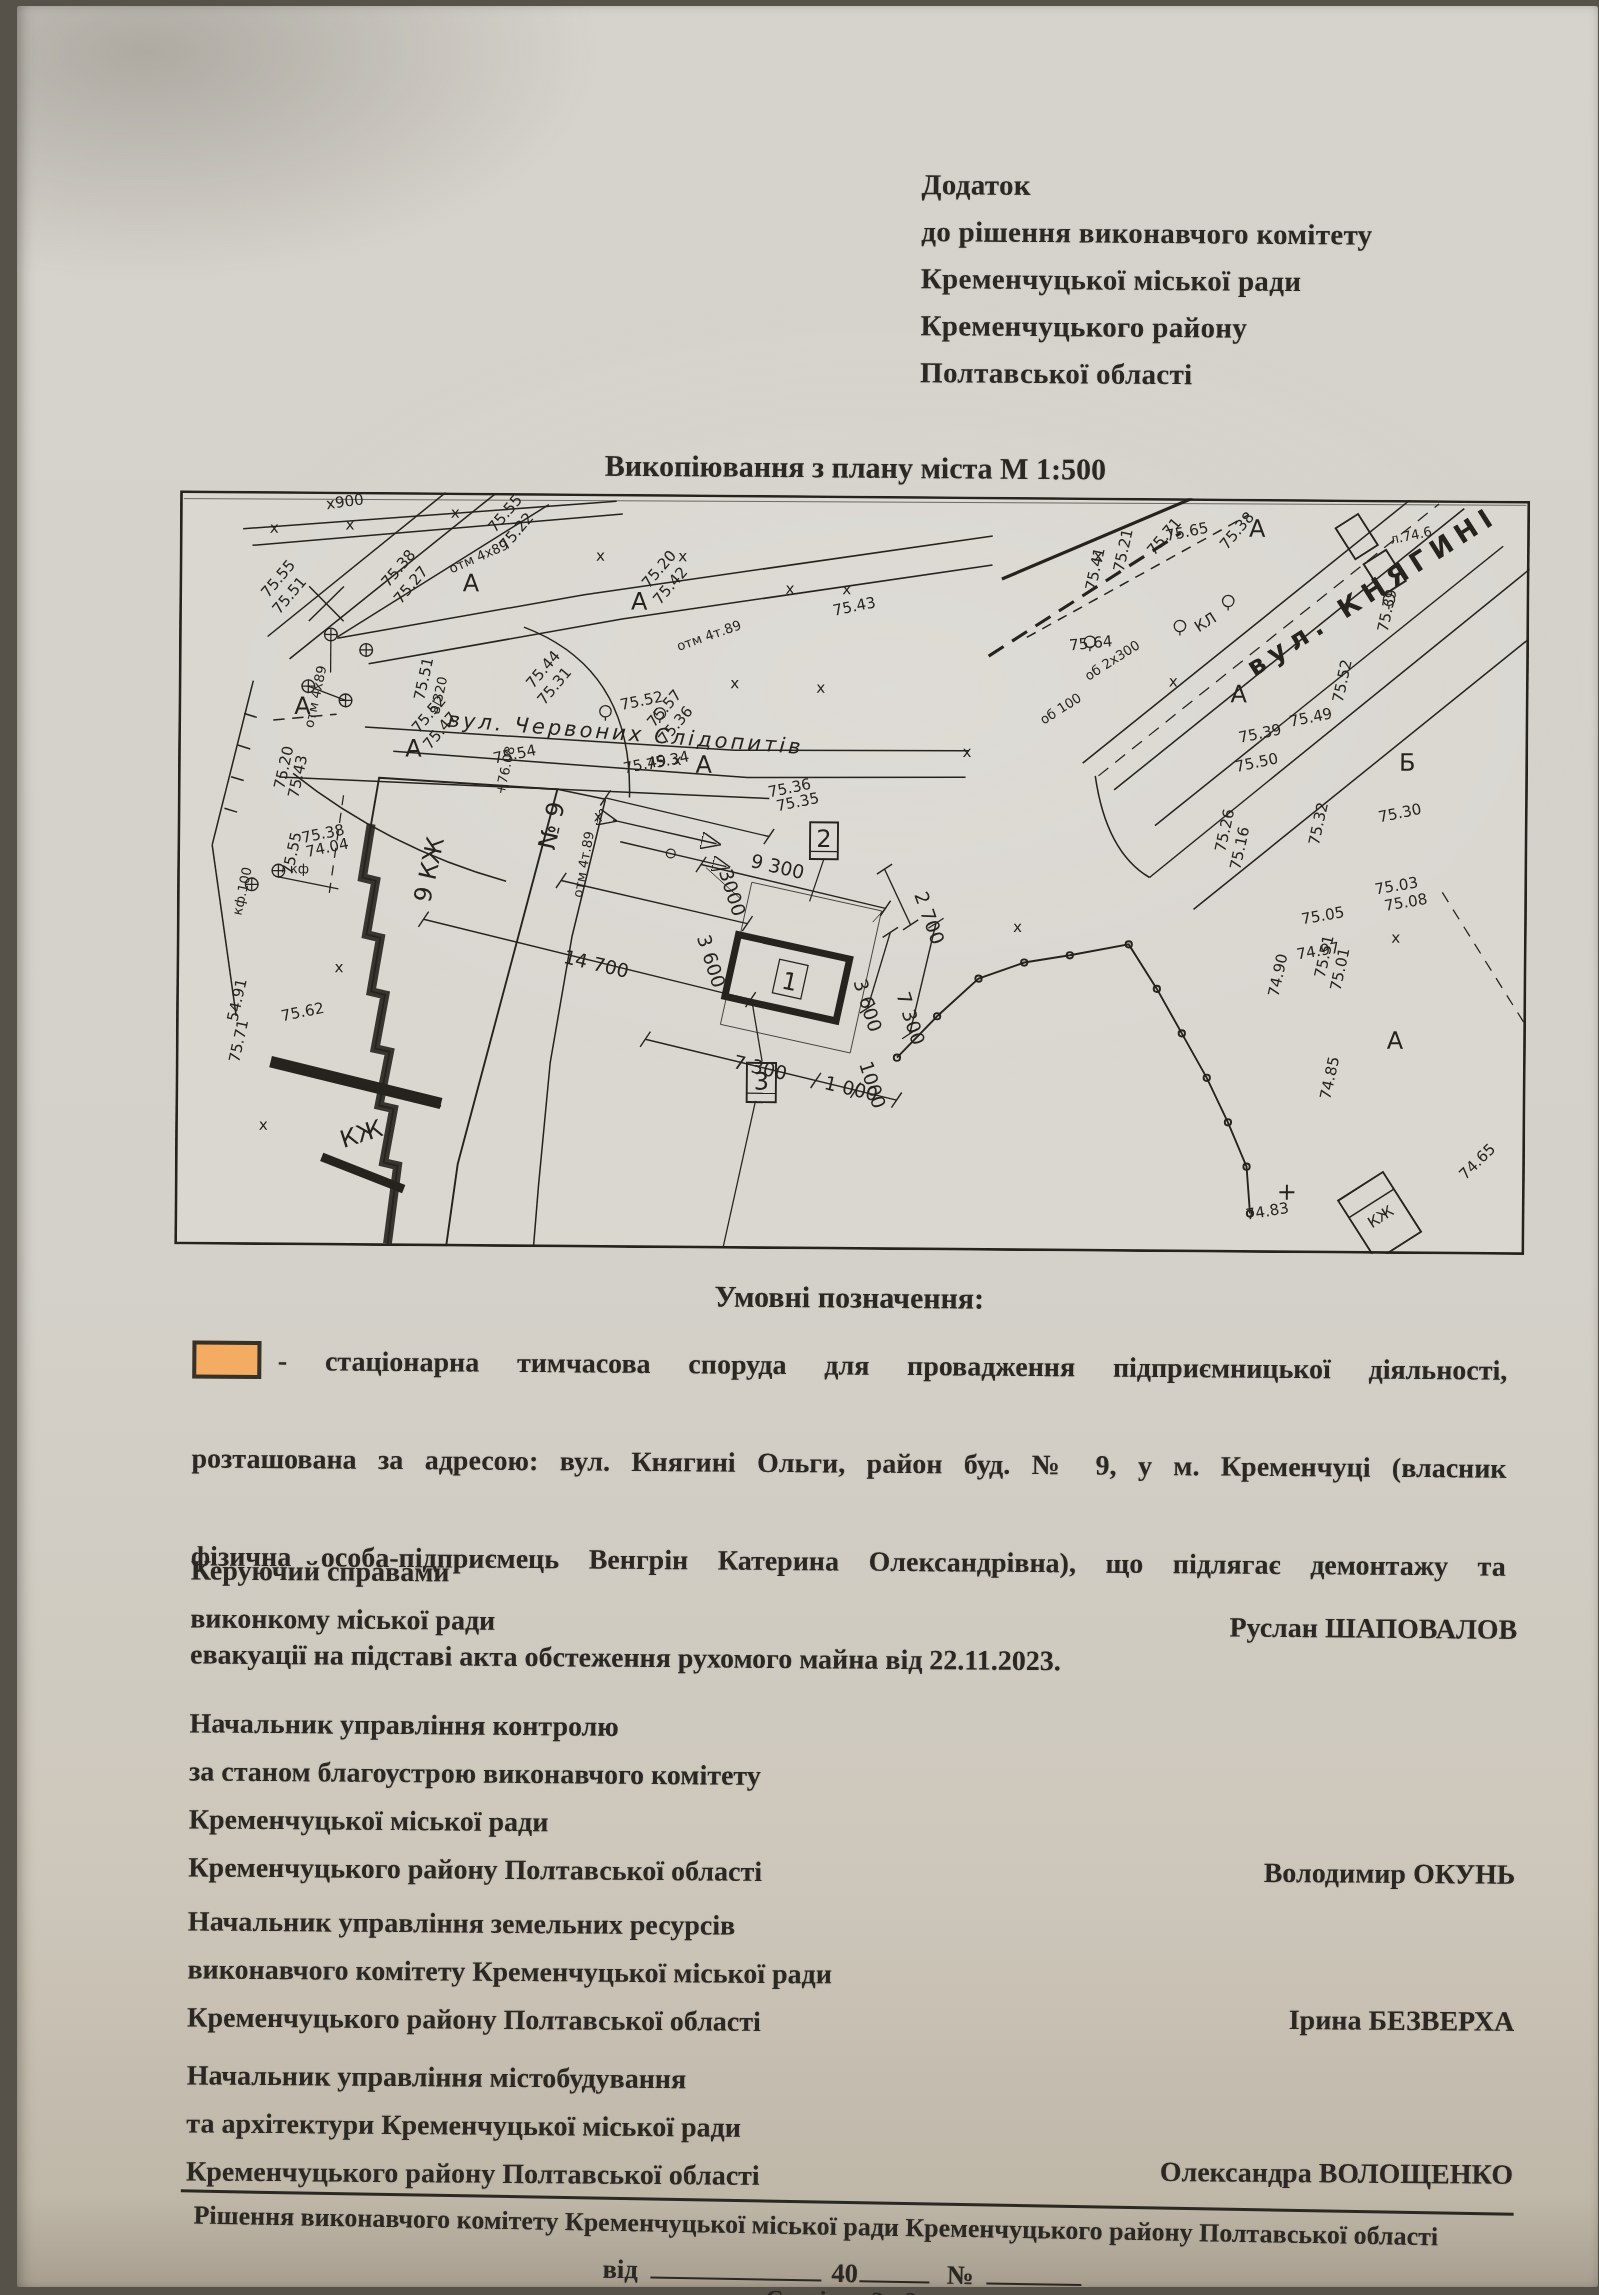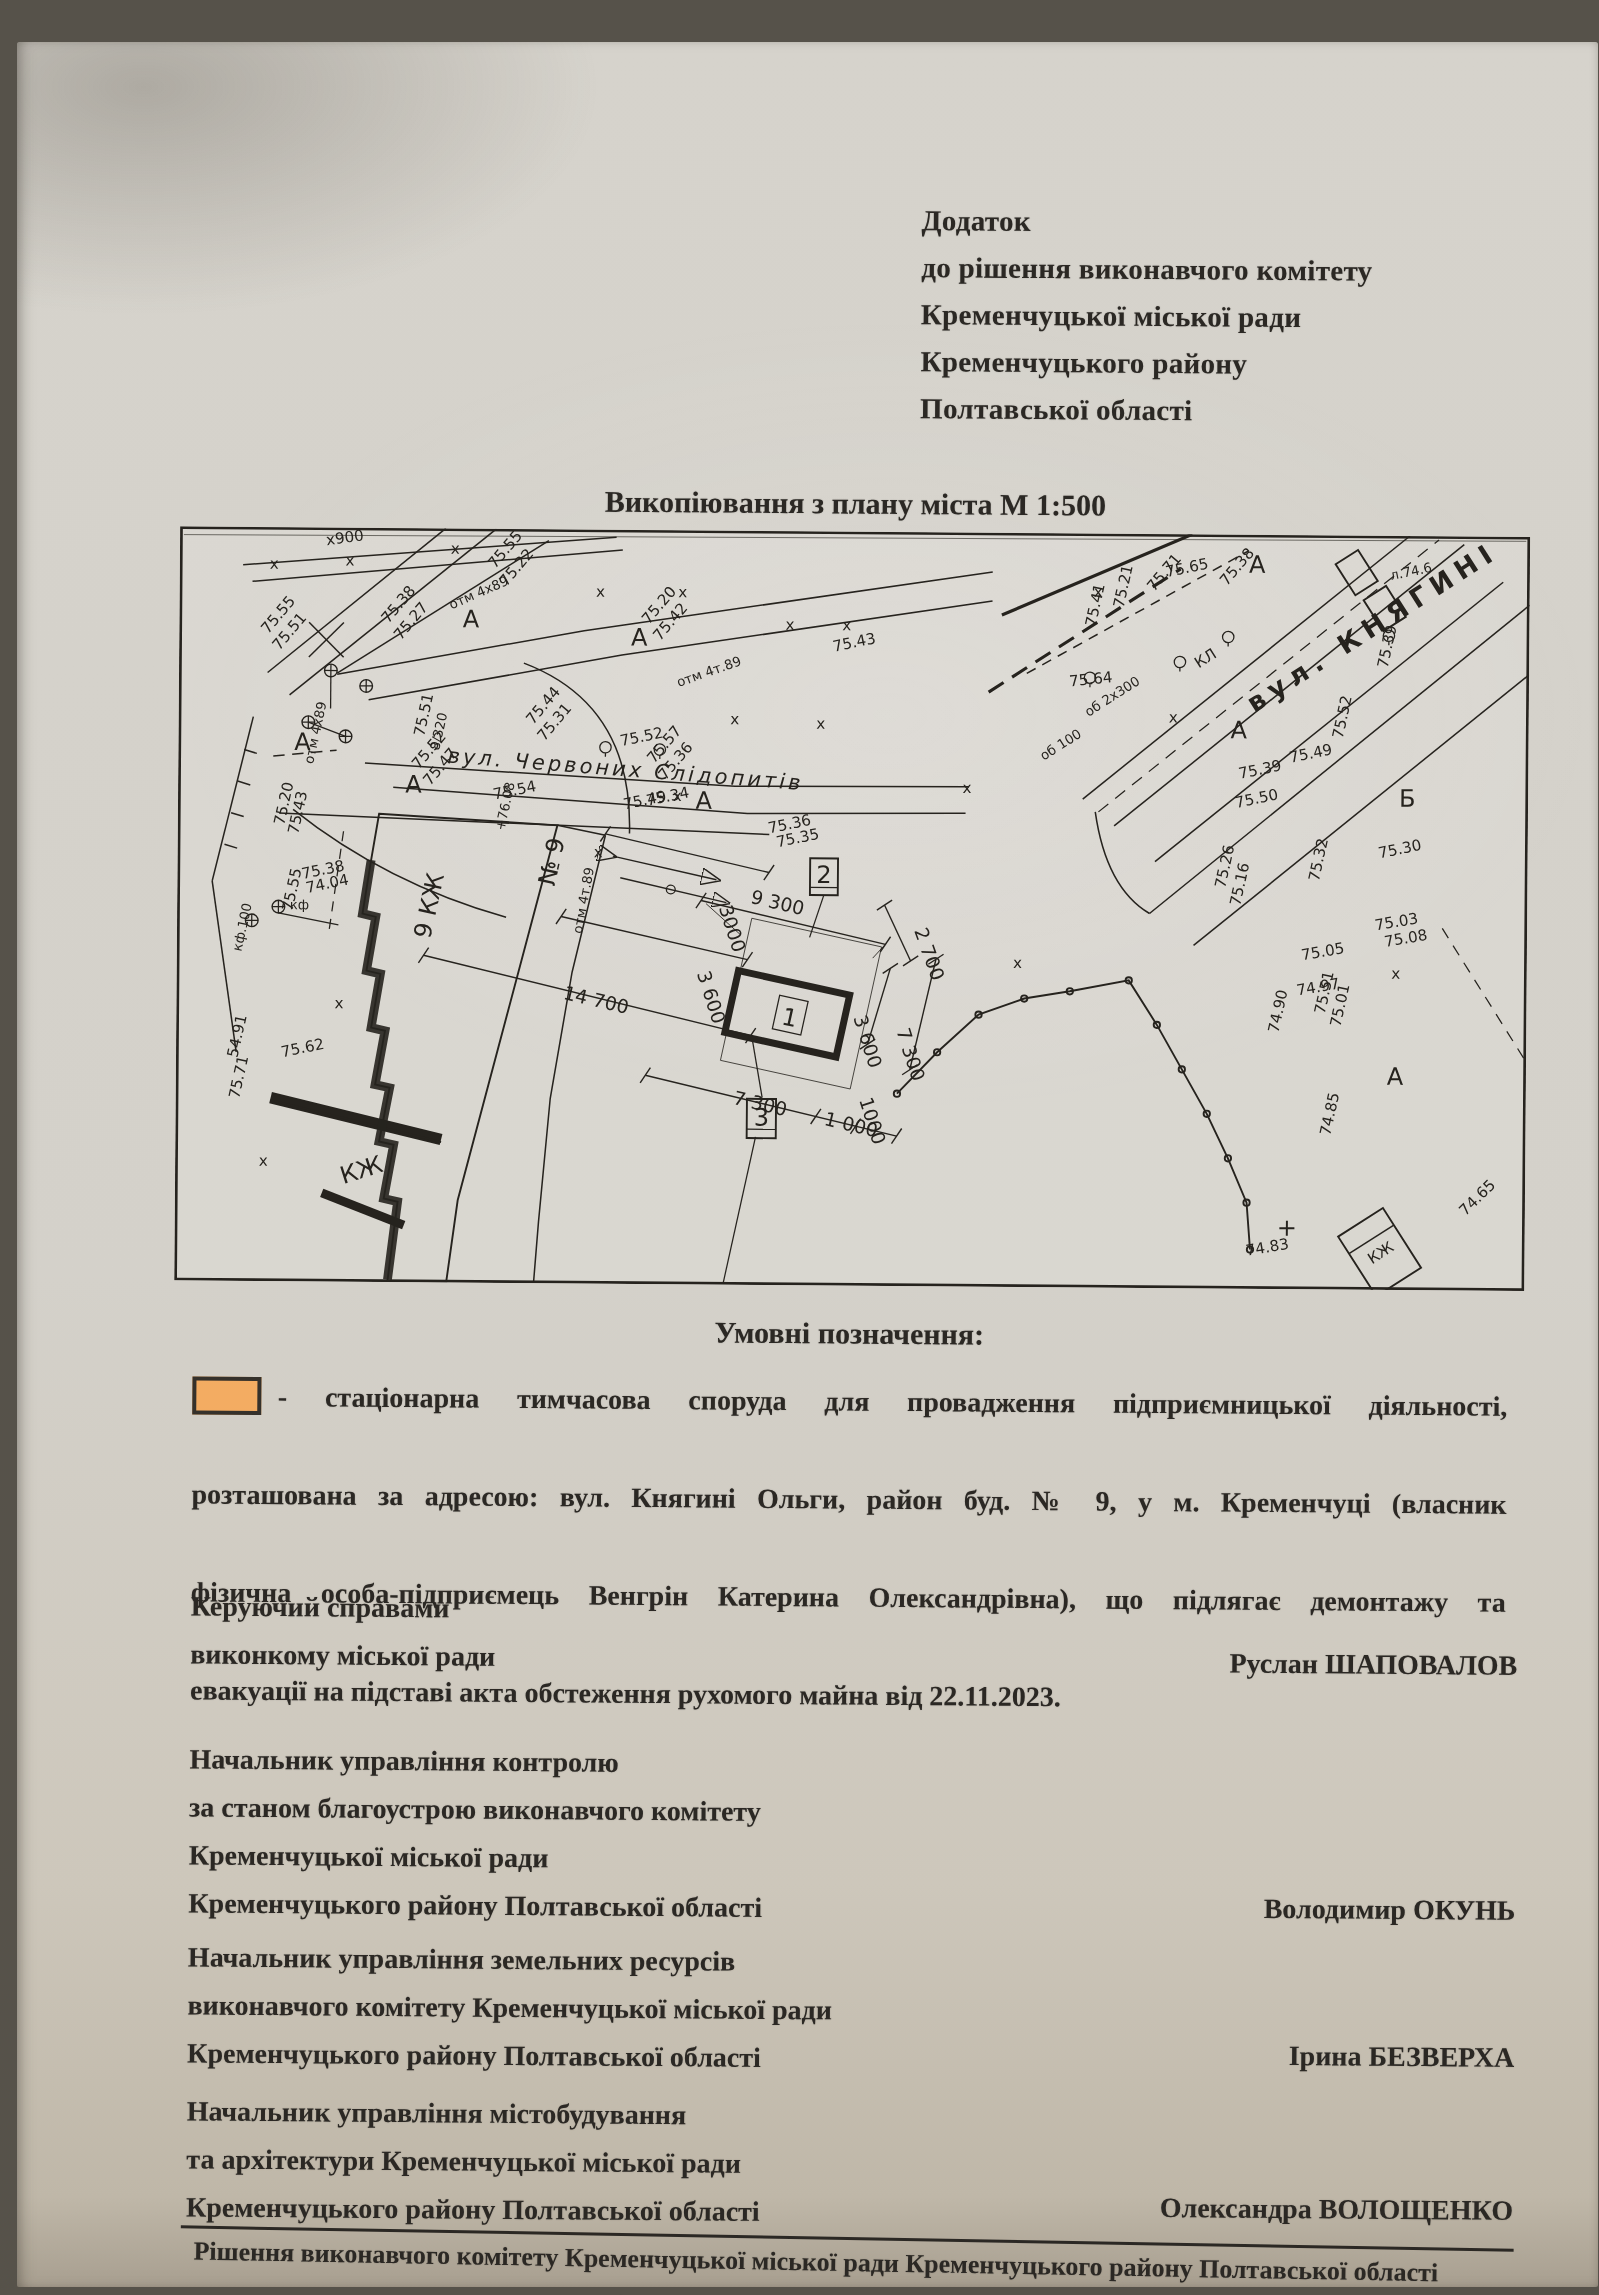--- a/index.html
+++ b/index.html
@@ -10,21 +10,20 @@
   }
   .sheet{
     position:absolute;left:16.5px;top:6.3px;right:2.5px;bottom:7.6px;
     background:
       radial-gradient(759px 380px at 8% 2%, rgba(82,76,66,.30), rgba(82,76,66,0) 60%),
       radial-gradient(1012px 569px at 55% 30%, rgba(255,255,255,.10), rgba(255,255,255,0) 70%),
       linear-gradient(180deg, #d6d3cc 0%, #d4d1ca 55%, #cdc7bb 82%, #bfb7a8 96%, #a89f90 100%),
       #d4d1ca;
     border-radius:2.5px;
     box-shadow:inset 8.9px 0 15px -7.6px rgba(60,55,47,.55), inset -3.8px 0 8.9px -5px rgba(60,55,47,.35);
-    margin-top:36px;
   }
   .tilt{position:absolute;inset:0;transform:rotate(0.45deg);transform-origin:40% 0;}
   .ftilt{position:absolute;inset:0;transform:rotate(0.55deg);transform-origin:183px 2189px;}
   .ink{color:#2b2824;text-shadow:0 0 1.3px rgba(43,40,36,.30);}
   .header{position:absolute;left:906px;top:153px;font-size:29px;font-weight:bold;line-height:47px;letter-spacing:0.3px;white-space:nowrap;}
   .map-title{position:absolute;left:167px;top:443px;width:1350px;text-align:center;font-size:30px;font-weight:bold;}
   .map-box{position:absolute;left:167px;top:488px;width:1350px;height:754px;background:rgba(255,255,255,.13);}
   .map-svg{position:absolute;left:0;top:0;width:100%;height:100%;}
   .map-svg line,.map-svg path,.map-svg polyline,.map-svg rect,.map-svg circle{stroke:#26231e;fill:none;}
   .map-svg text{fill:#26231e;stroke:none;font-family:"DejaVu Sans",sans-serif;font-size:24px;text-shadow:none;}
@@ -405,20 +404,20 @@
     <div>Начальник управління містобудування</div>
     <div>та архітектури Кременчуцької міської ради</div>
     <div>Кременчуцького району Полтавської області</div>
   </div>
   <div class="sig-name" style="top:2146px;">Олександра ВОЛОЩЕНКО</div>
 
   <div class="ftilt">
     <div class="footer-rule"></div>
     <div class="footer-line1">Рішення виконавчого комітету Кременчуцької міської ради Кременчуцького району Полтавської області</div>
     <div class="footer-date">
-      <span>від</span><span class="ul w1"></span><span>30</span><span class="ul w2"></span><span>№</span><span class="ul w3"></span>
+      <span>від</span><span class="ul w1"></span><span>40</span><span class="ul w2"></span><span>№</span><span class="ul w3"></span>
     </div>
     <div class="footer-page">Сторінка 3 з 3</div>
   </div>
 
  </div>
 </div>
 
 
 </body></html>

